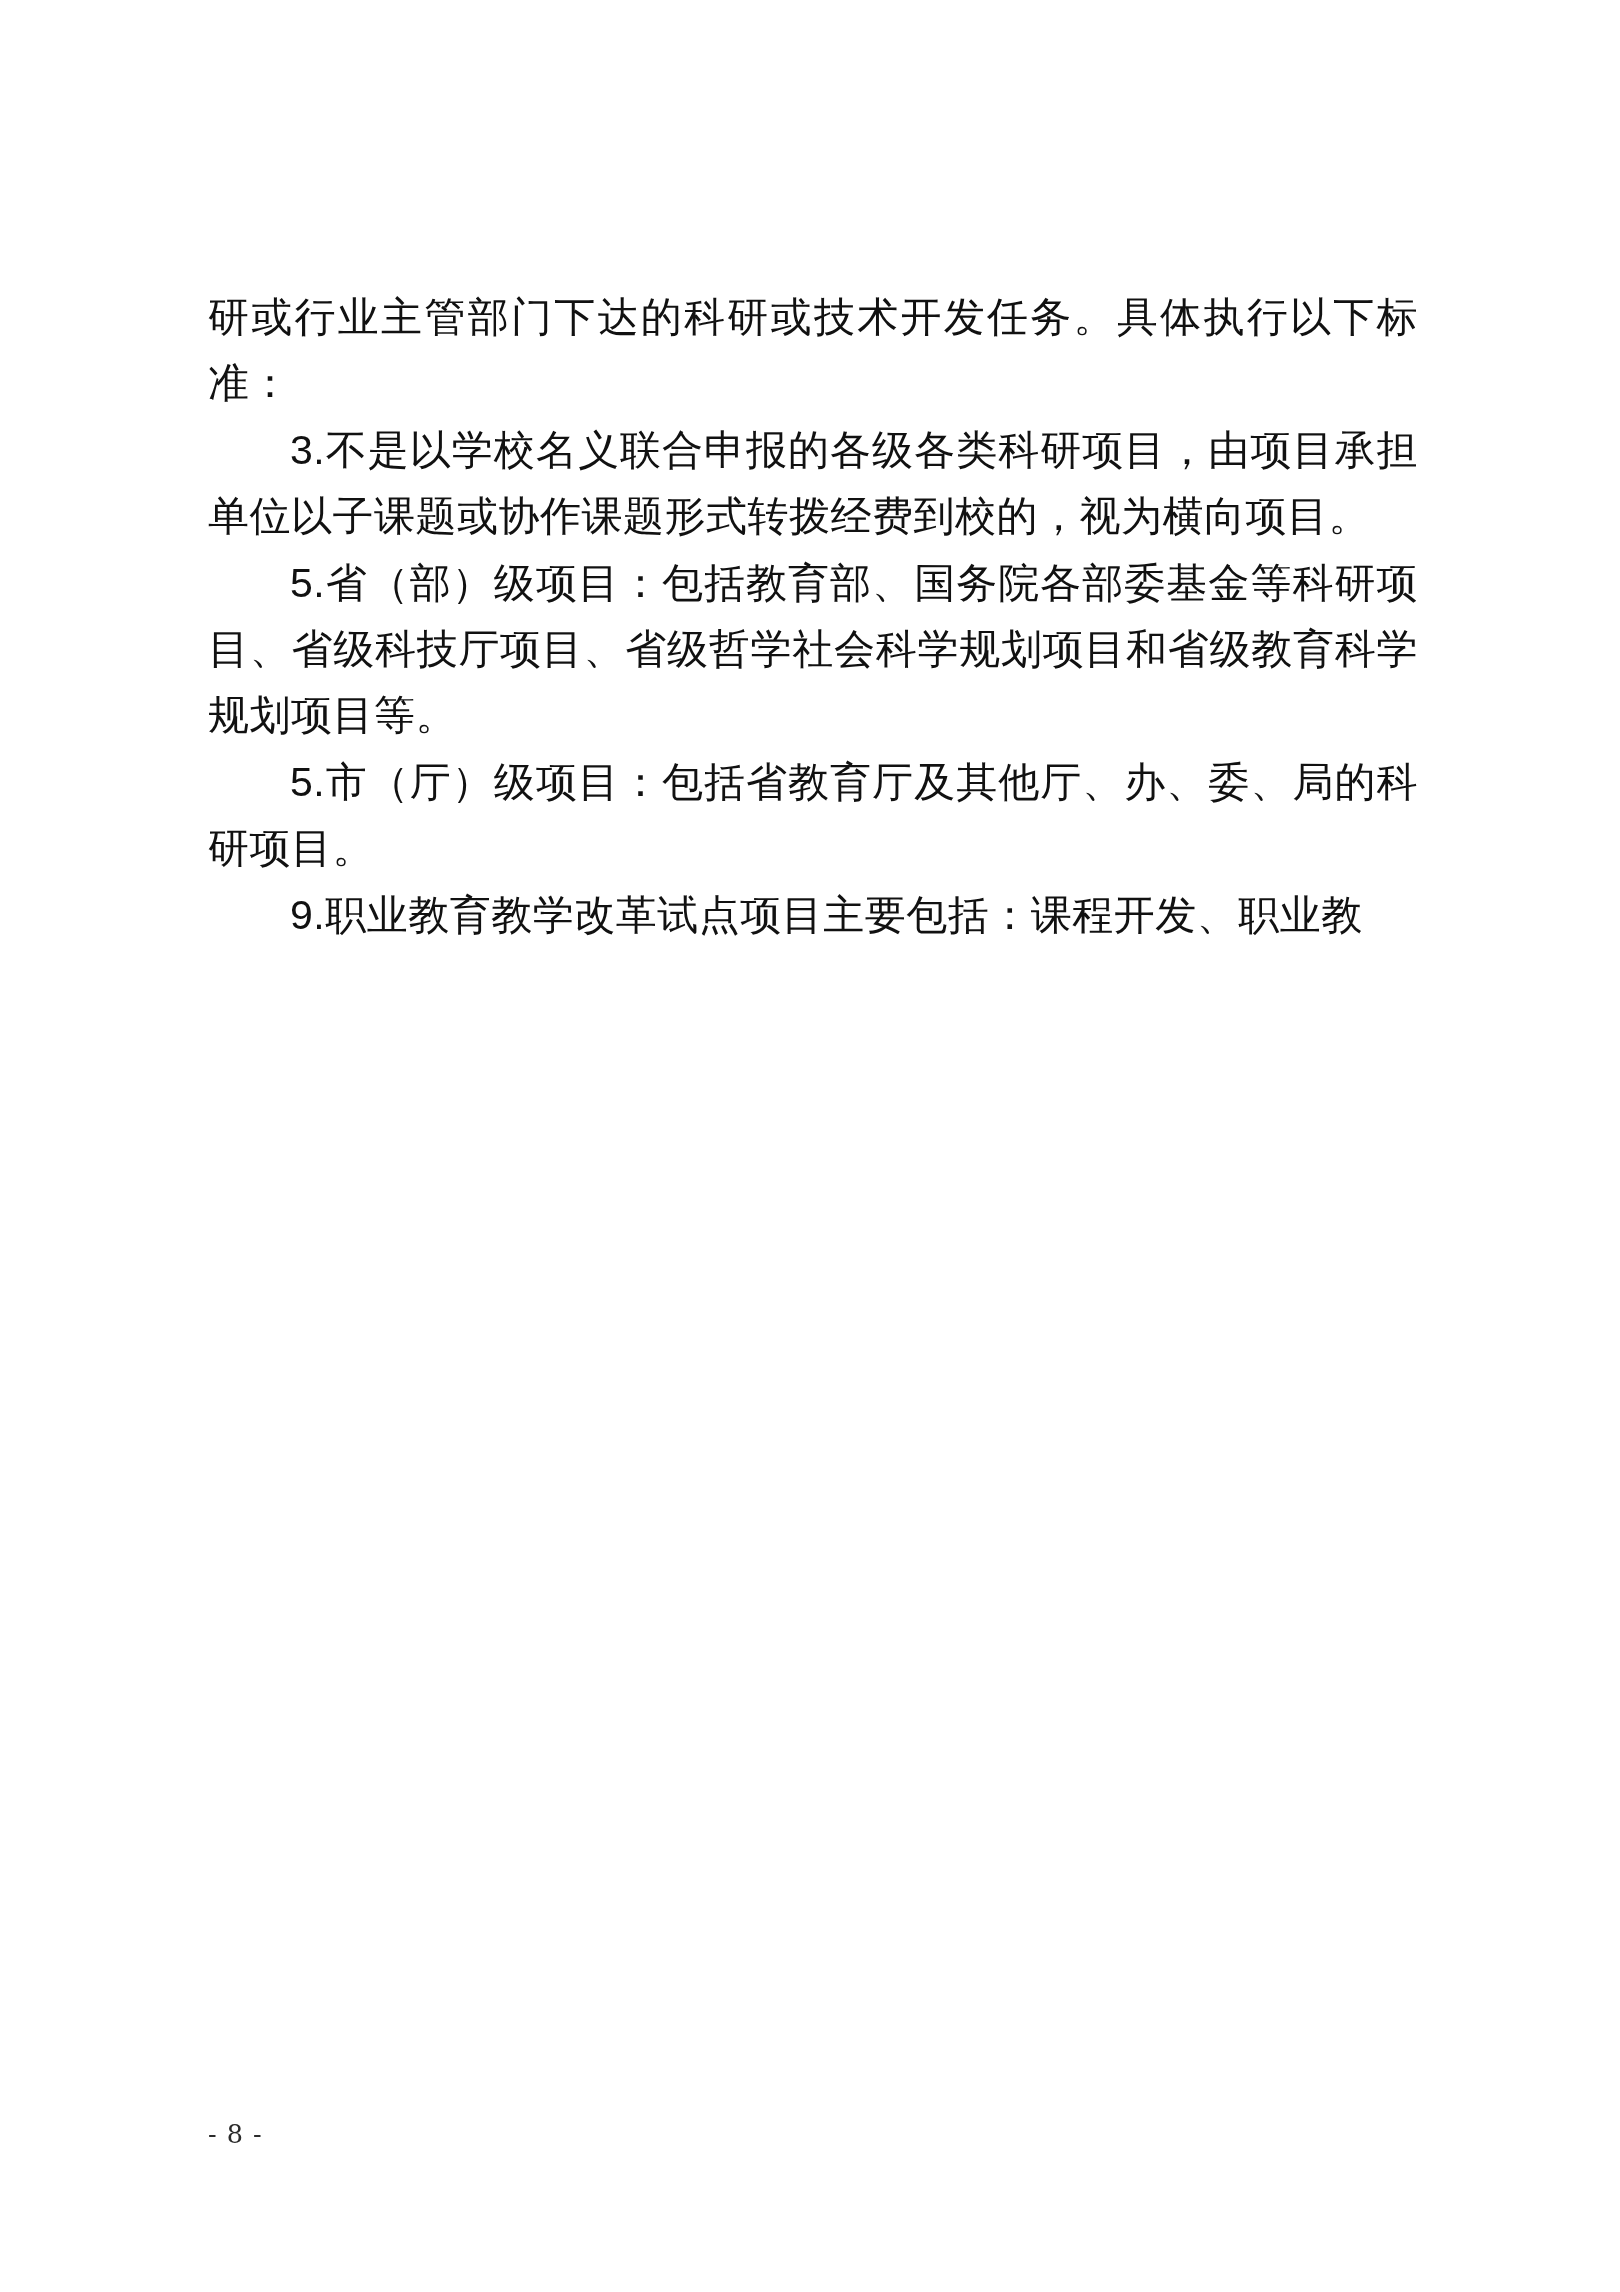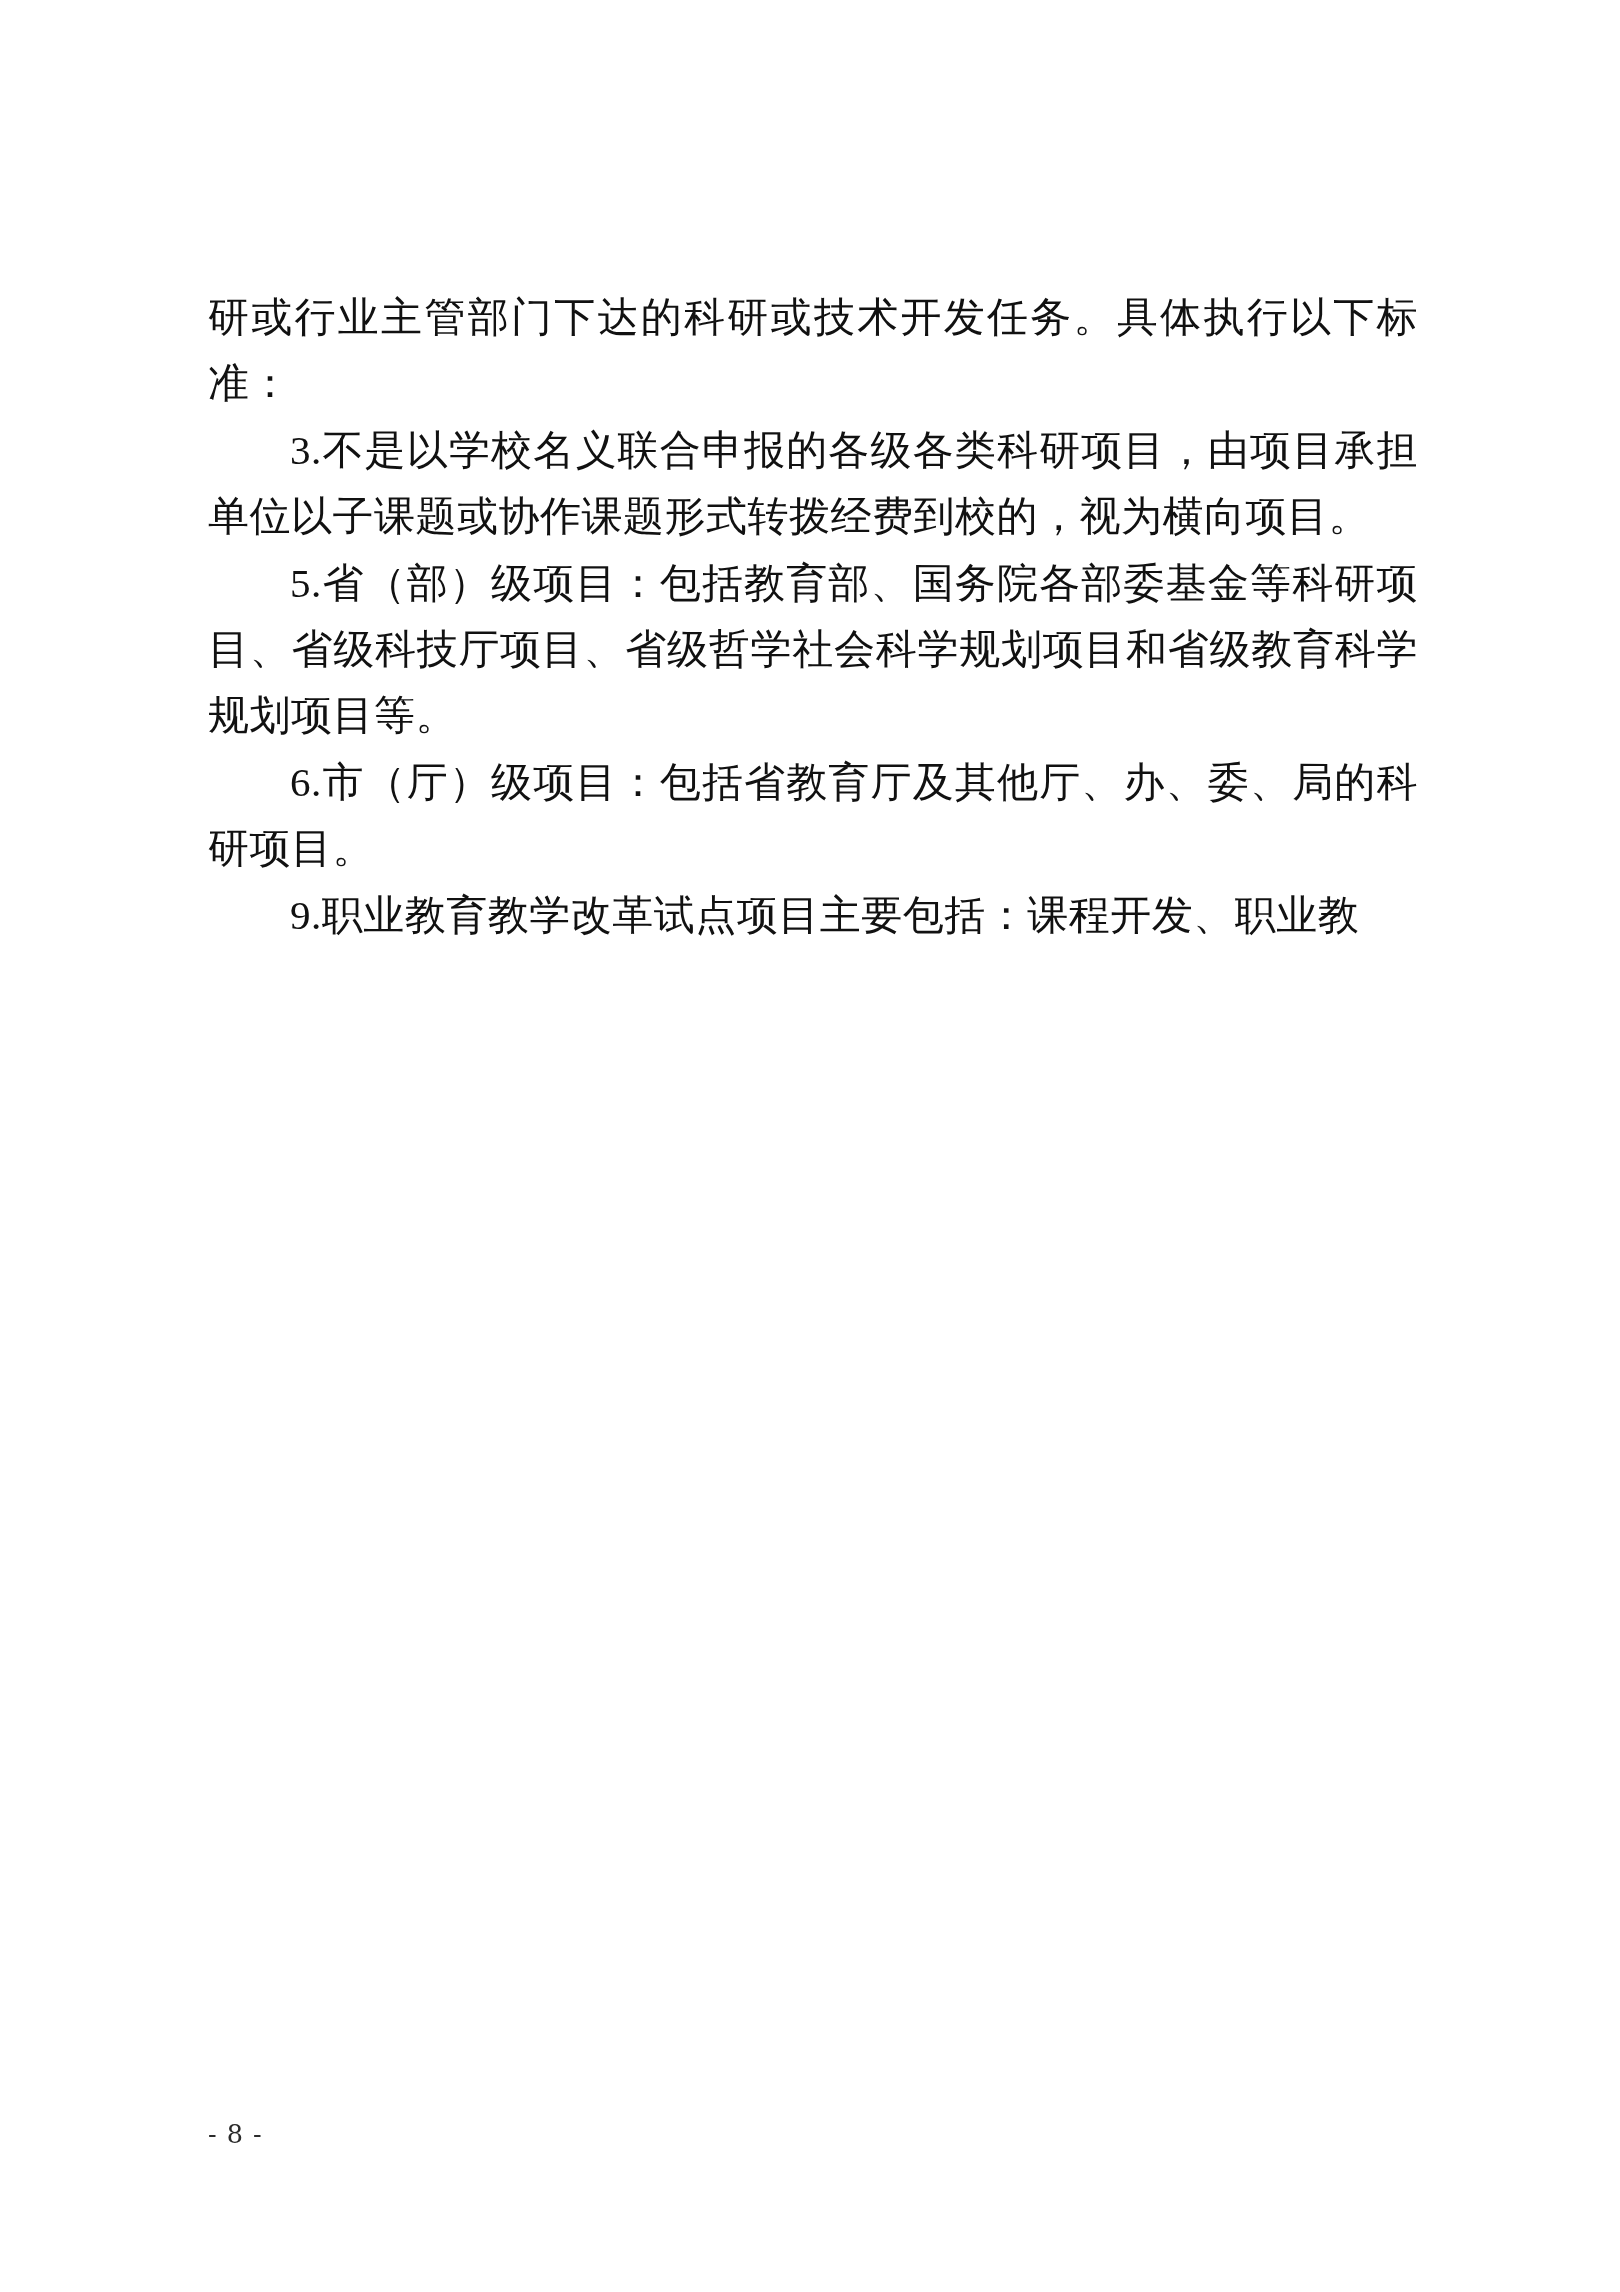--- a/index.html
+++ b/index.html
@@ -25,21 +25,21 @@
     top: 284px;
     width: 1210px;
   }
   .para {
     font-size: 41px;
     line-height: 1.62;
     letter-spacing: 0.5px;
     text-align: justify;
     text-justify: inter-ideograph;
     margin: 0 0 0 0;
-    font-family: Liberation Serif, serif;
+    font-family: Liberation Sans, sans-serif;
     color: #111111;
   }
   .para.indent {
     text-indent: 82px;
   }
   .footer {
     position: absolute;
     left: 208px;
     top: 2119px;
     width: 1210px;
@@ -60,21 +60,21 @@
 
     <p class="para">研或行业主管部门下达的科研或技术开发任务。具体执行以下标准：</p>
 
 
 
     <p class="para indent">3.不是以学校名义联合申报的各级各类科研项目，由项目承担单位以子课题或协作课题形式转拨经费到校的，视为横向项目。</p>
 
 
     <p class="para indent">5.省（部）级项目：包括教育部、国务院各部委基金等科研项目、省级科技厅项目、省级哲学社会科学规划项目和省级教育科学规划项目等。</p>
 
-    <p class="para indent">6.市（厅）级项目：包括省教育厅及其他厅、办、委、局的科研项目。</p>
+    <p class="para indent">5.市（厅）级项目：包括省教育厅及其他厅、办、委、局的科研项目。</p>
 
 
     <p class="para indent">9.职业教育教学改革试点项目主要包括：课程开发、职业教</p>
 
   </div>
 
   <div class="footer">
     <span class="page-number">- 8 -</span>
   </div>
 

